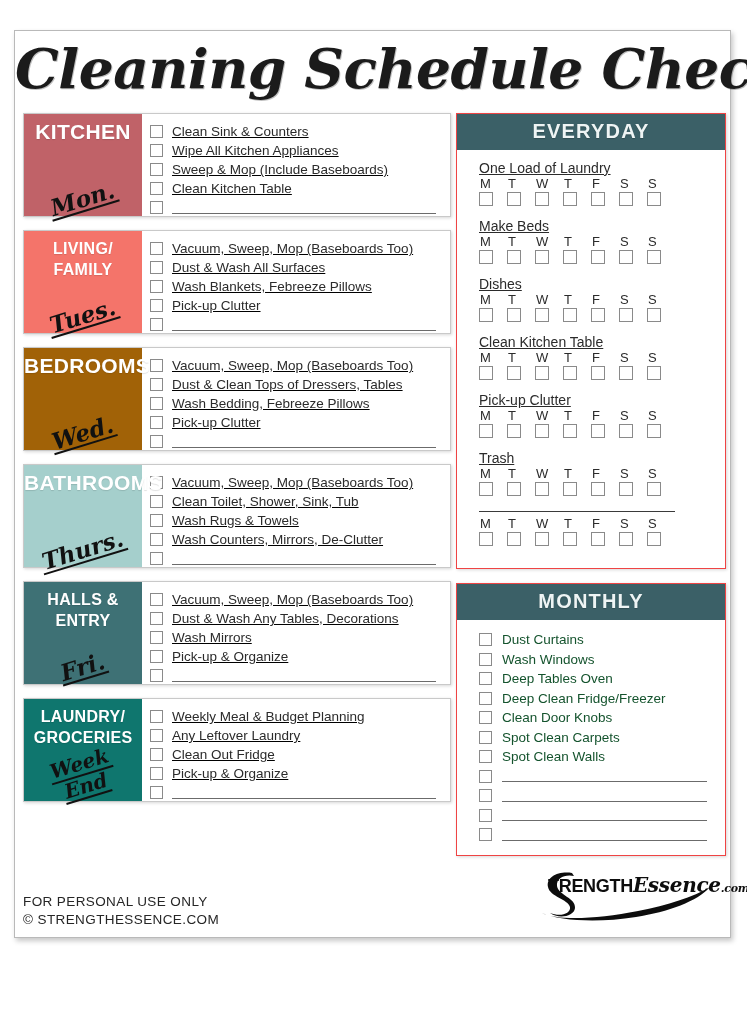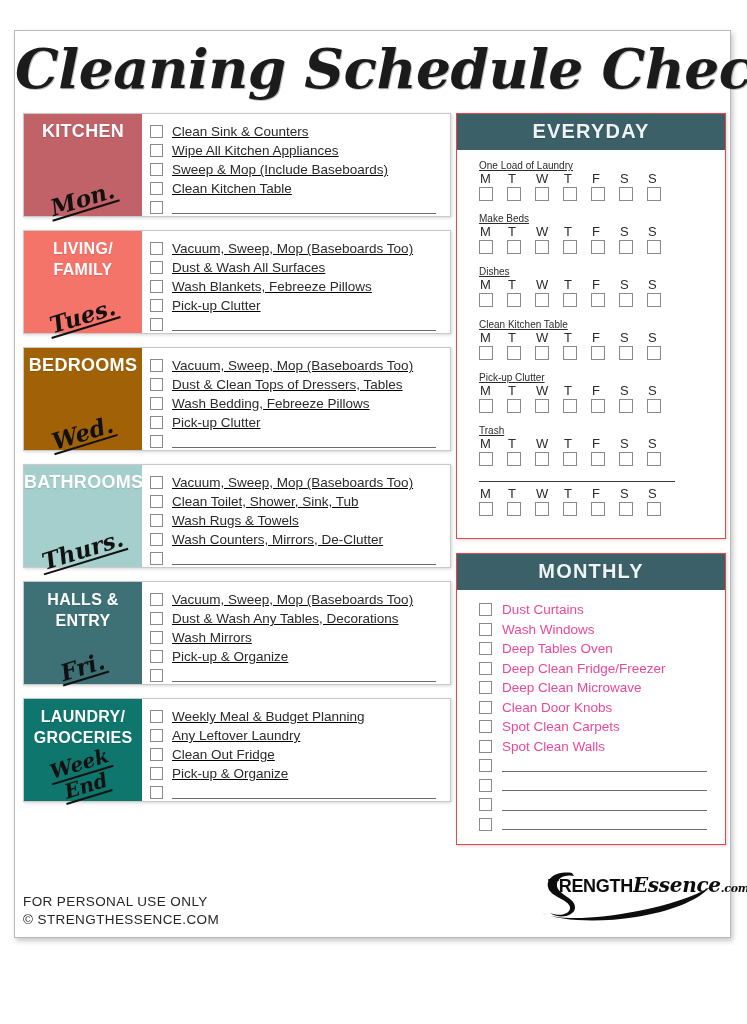--- a/index.html
+++ b/index.html
@@ -76,21 +76,21 @@
     width: 118px;
     flex: 0 0 118px;
     position: relative;
     color: #ffffff;
     box-sizing: border-box;
     padding-top: 7px;
   }
 
   .wk-name {
     text-align: center;
-    font-size: 18px;
+    font-size: 21px;
     font-weight: bold;
     line-height: 21px;
     letter-spacing: 0.3px;
     color: #ffffff;
     text-shadow: 0 1px 1px rgba(0,0,0,0.12);
   }
   .wk-name.tiny  { font-size: 16px; }
 
   .wk-day {
     position: absolute;
@@ -163,21 +163,21 @@
     font-size: 20px;
     font-weight: bold;
     letter-spacing: 1.2px;
     padding: 6px 0 7px 0;
     text-shadow: 0 1px 1px rgba(0,0,0,0.2);
   }
   .panel-body { padding: 10px 0 10px 22px; }
 
   .ev-group { margin-bottom: 12px; }
   .ev-title {
-    font-size: 10px;
+    font-size: 14px;
     color: #2b2b2b;
     text-decoration: underline;
     margin-bottom: 1px;
   }
   .ev-rule {
     width: 196px;
     border-bottom: 1px solid #3a3a3a;
     height: 1px;
     margin: 14px 0 5px 0;
   }
@@ -208,21 +208,21 @@
   }
   .mo-box {
     width: 13px;
     height: 13px;
     flex: 0 0 13px;
     border: 1px solid #8a8a8a;
     background: #ffffff;
     box-sizing: border-box;
     margin-right: 10px;
   }
-  .mo-text { font-size: 13.5px; color: #ec4899; white-space: nowrap; }
+  .mo-text { font-size: 13.5px; color: #14532d; white-space: nowrap; }
   .mo-line {
     width: 205px;
     border-bottom: 1px solid #6b6b6b;
     height: 11px;
   }
 
   
   .footer {
     position: absolute;
     left: 8px;
@@ -706,24 +706,20 @@
             <div class="mo-row">
               <div class="mo-box"></div>
               <div class="mo-text">Deep Tables Oven</div>
             </div>
             <div class="mo-row">
               <div class="mo-box"></div>
               <div class="mo-text">Deep Clean Fridge/Freezer</div>
             </div>
             <div class="mo-row">
               <div class="mo-box"></div>
-              <div class="mo-text">Deep Clean Microwave</div>
-            </div>
-            <div class="mo-row">
-              <div class="mo-box"></div>
               <div class="mo-text">Clean Door Knobs</div>
             </div>
             <div class="mo-row">
               <div class="mo-box"></div>
               <div class="mo-text">Spot Clean Carpets</div>
             </div>
             <div class="mo-row">
               <div class="mo-box"></div>
               <div class="mo-text">Spot Clean Walls</div>
             </div>

